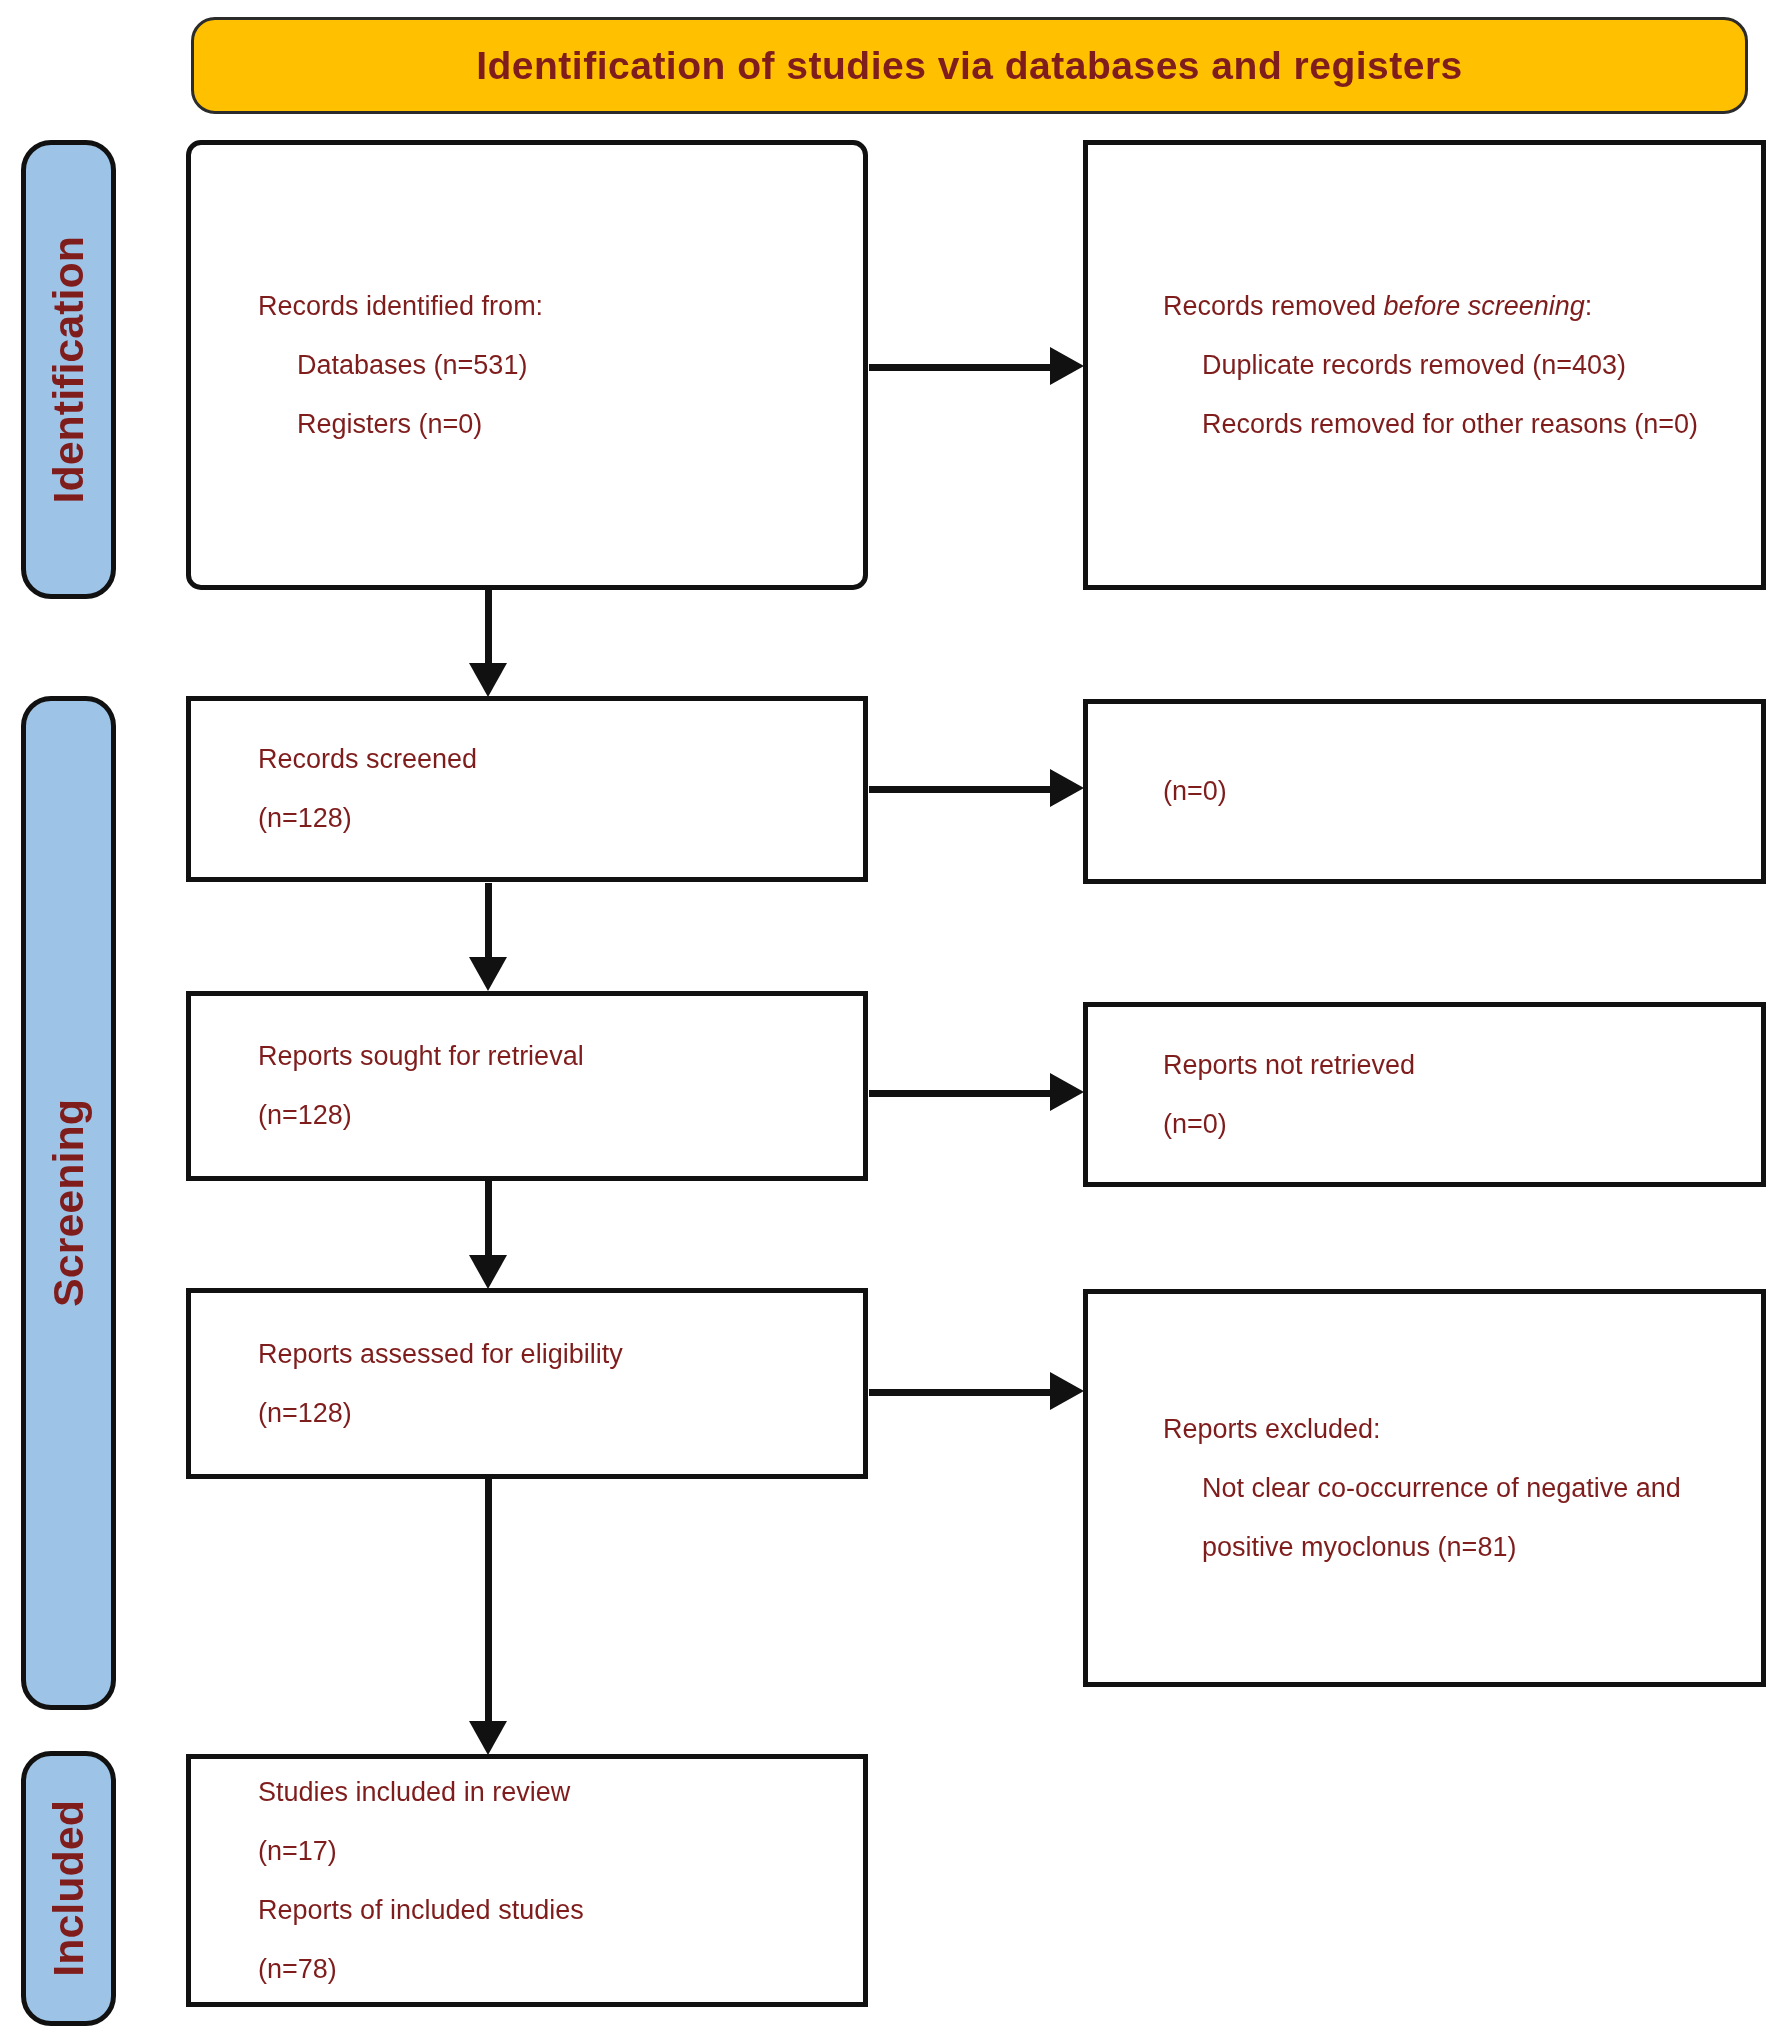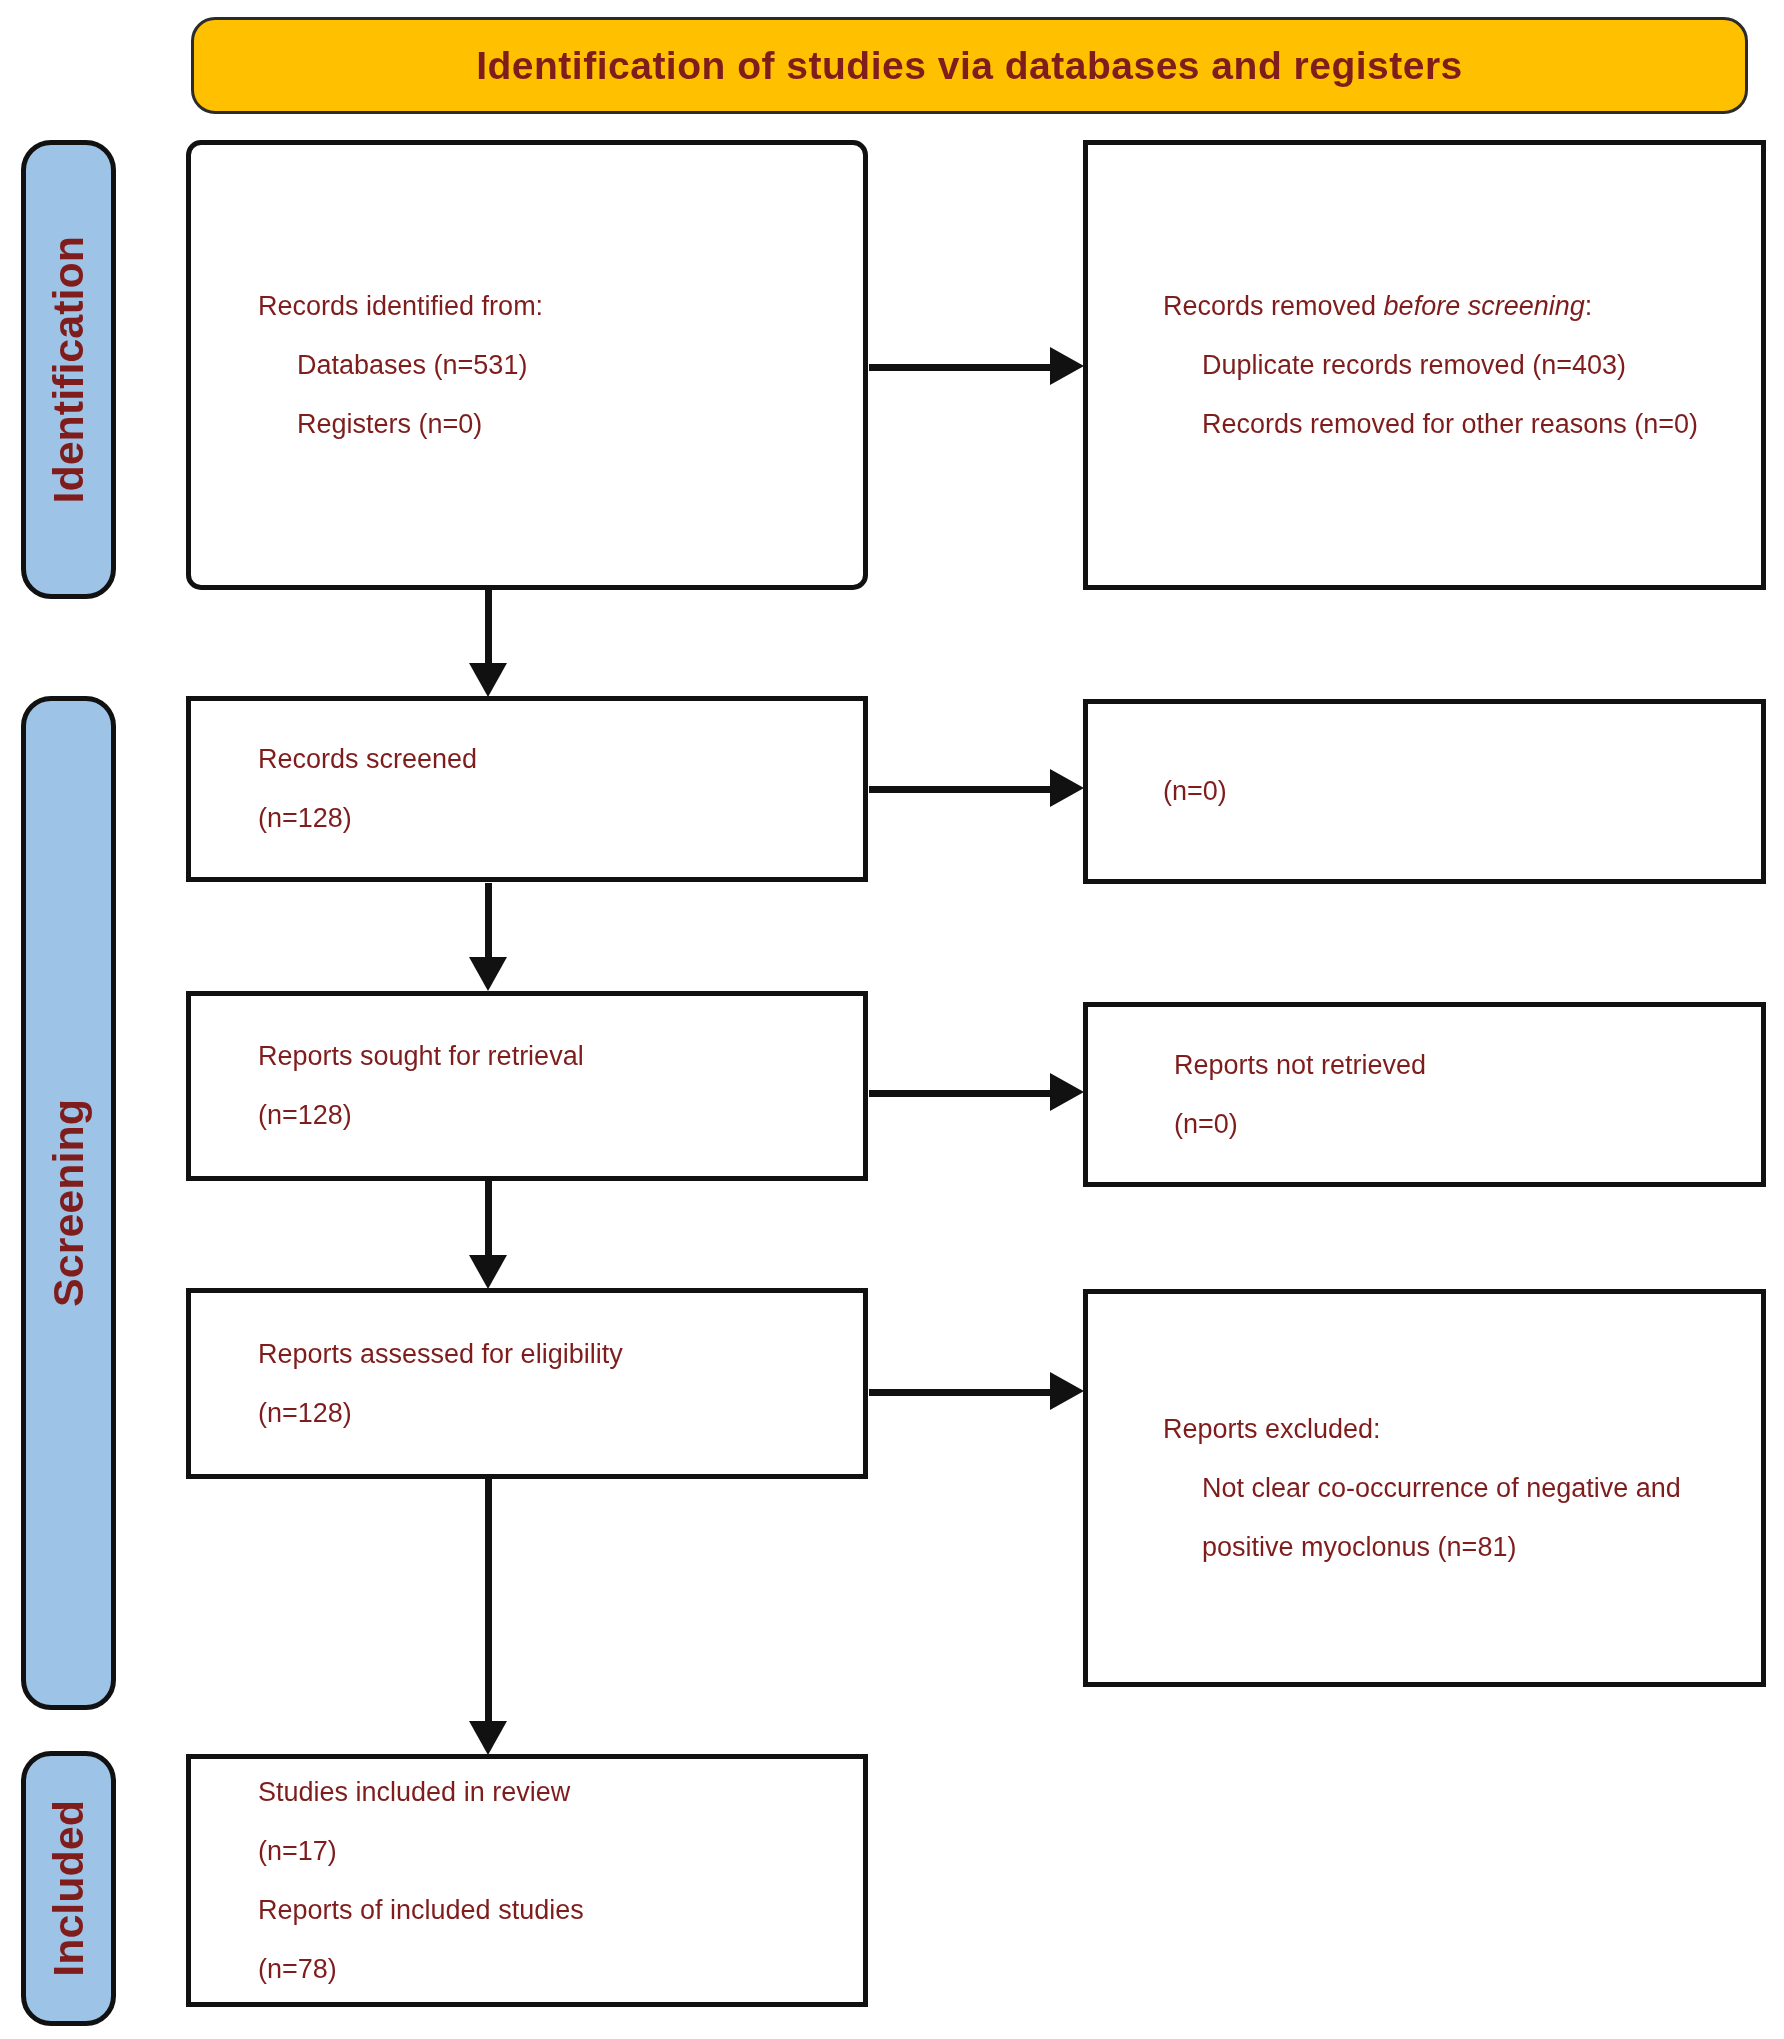--- a/index.html
+++ b/index.html
@@ -79,21 +79,21 @@
   .col-left  .box-content { padding: 0 28px 0 67px; }
   .col-right .box-content { padding: 0 26px 0 75px; }
   .indent { padding-left: 39px; }
   .em { font-style: italic; }
 
   .box-identified       { top: 140px;  height: 450px; border-radius: 15px; }
   .box-removed          { top: 140px;  height: 450px; }
   .box-screened         { top: 696px;  height: 186px; }
   .box-excluded         { top: 699px;  height: 185px; }
   .box-sought           { top: 991px; height: 190px; }
-  .box-not-retrieved    { top: 1002px; height: 185px; padding-left: 11px; }
+  .box-not-retrieved    { top: 1002px; height: 185px; }
   .box-assessed         { top: 1288px; height: 191px; }
   .box-reports-excluded { top: 1289px; height: 398px; }
   .box-included         { top: 1754px; height: 253px; }
 
   
   .vline {
     position: absolute;
     width: 6.5px;
     background: var(--line, #111111);
   }

